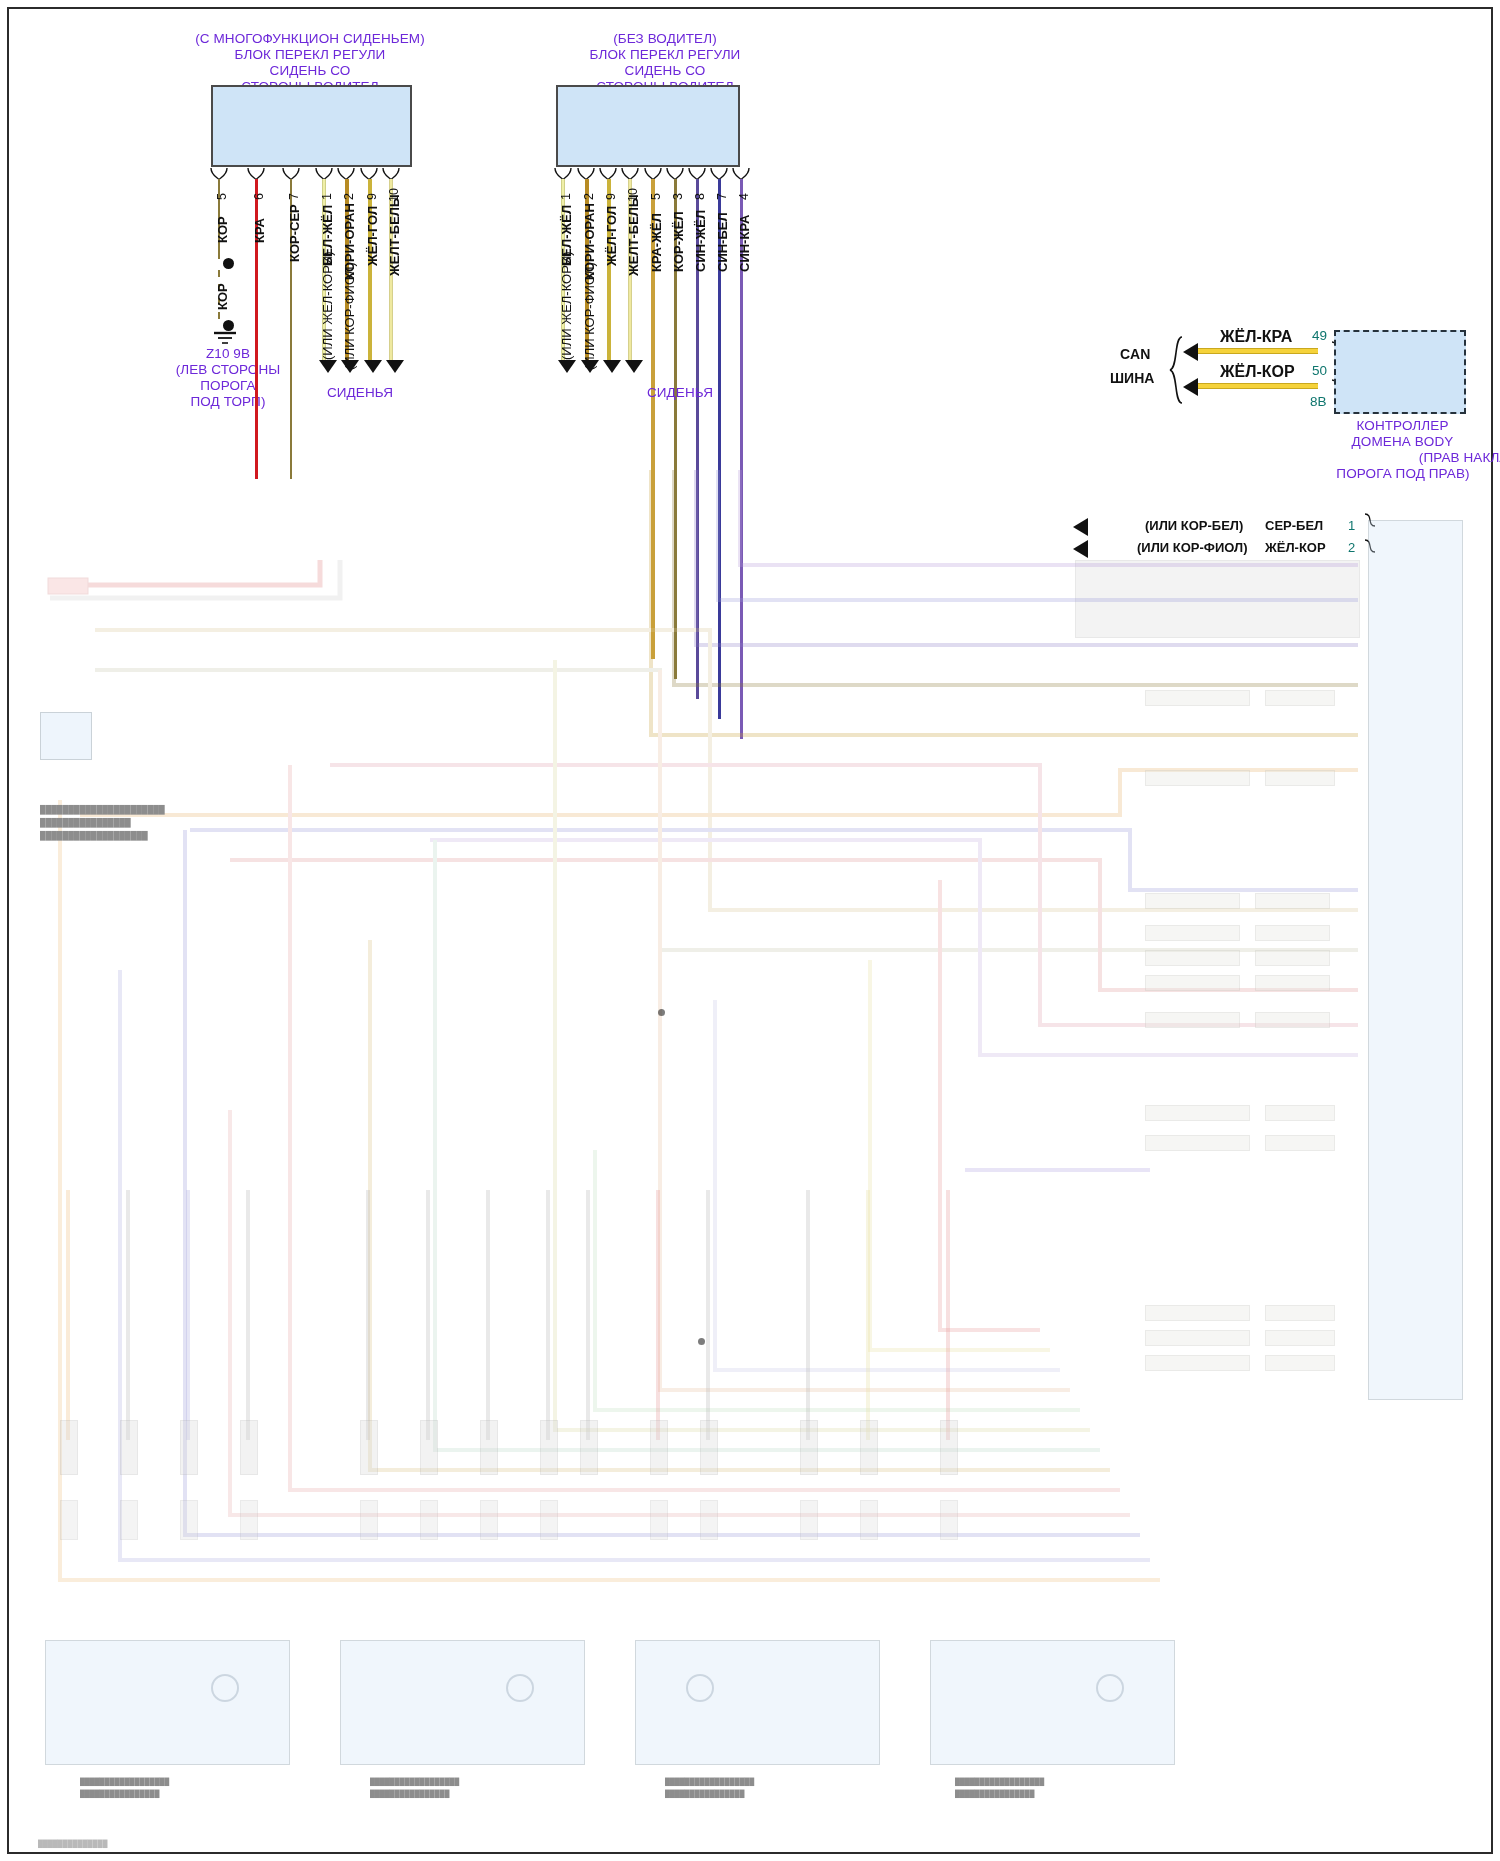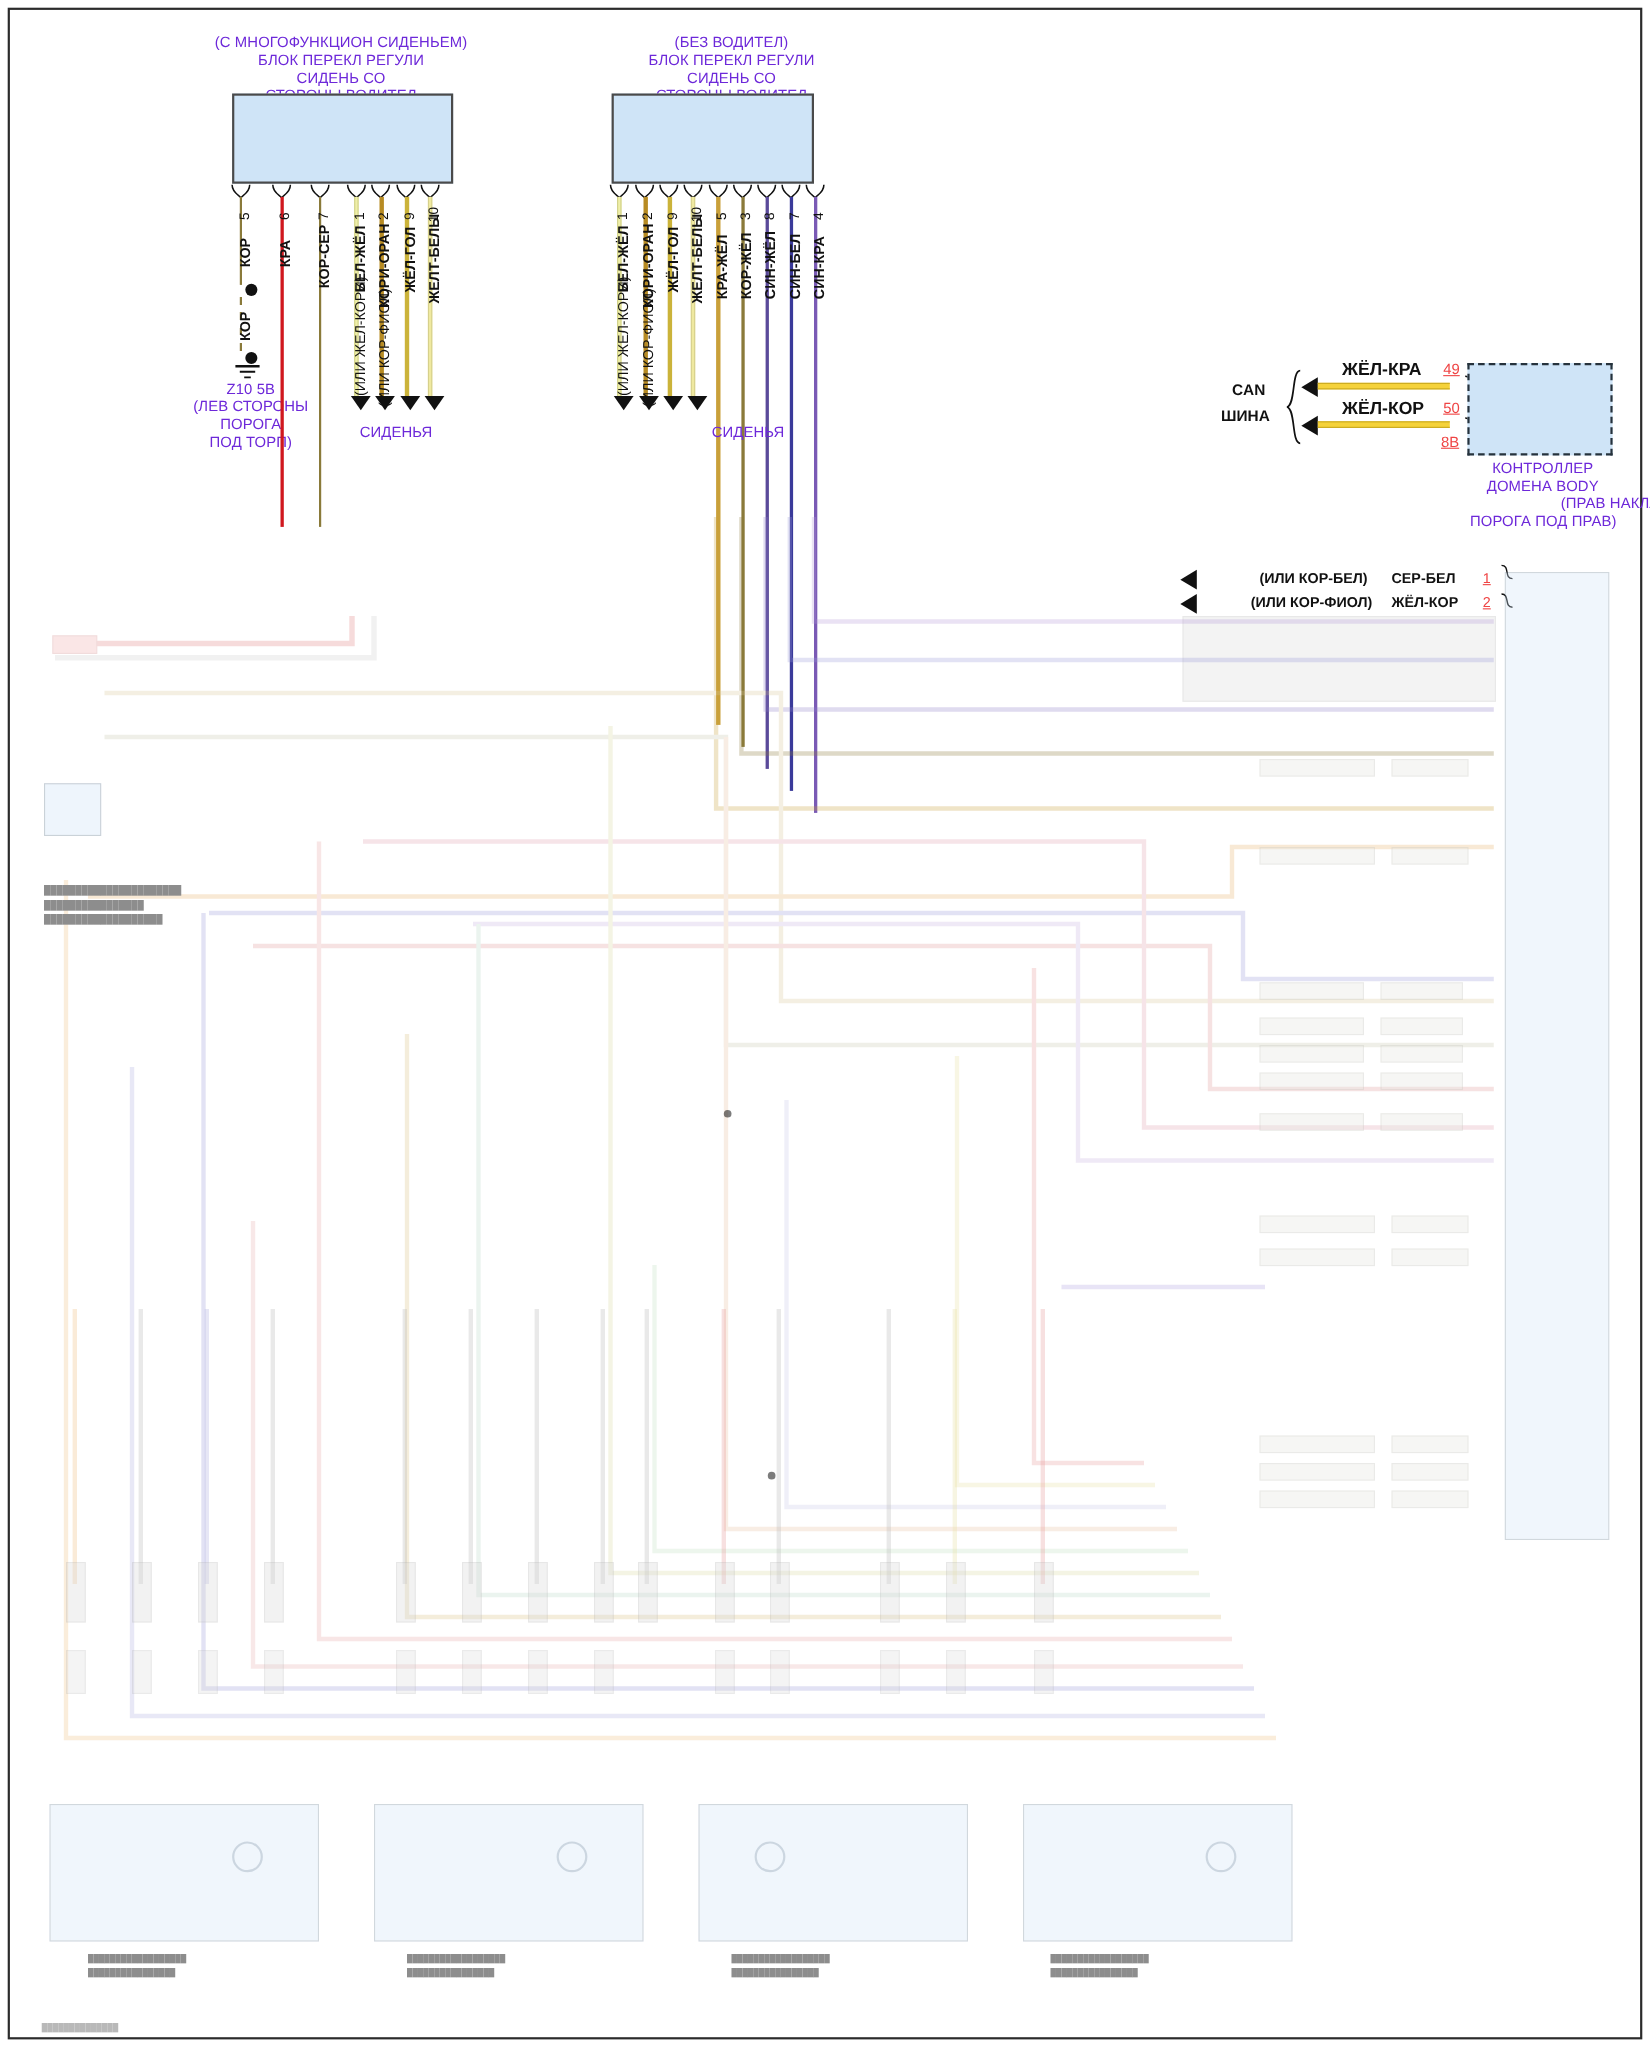--- a/index.html
+++ b/index.html
@@ -14,21 +14,21 @@
     position:absolute;left:7px;top:7px;width:1486px;height:1847px;
     border:2px solid #2b2b2b;box-sizing:border-box;pointer-events:none;
   }
   
   .blk{position:absolute;background:#cfe4f7;border:2px solid #4a4a4a;box-sizing:border-box;}
   .blk.dashed{border:2px dashed #26323c;}
   .cap{position:absolute;text-align:center;font-size:13.5px;line-height:16px;color:#6d28d9;white-space:pre;font-weight:400;letter-spacing:.1px;}
   .vlabel{position:absolute;transform-origin:0 0;transform:rotate(-90deg);white-space:nowrap;font-size:13px;color:#111;font-weight:700;}
   .vnum{position:absolute;transform-origin:0 0;transform:rotate(-90deg);white-space:nowrap;font-size:12.5px;color:#111;}
   .hlabel{position:absolute;white-space:nowrap;font-size:16px;color:#111;font-weight:700;}
-  .hnum{position:absolute;white-space:nowrap;font-size:13.5px;color:#ef4444;text-decoration:underline;}
+  .hnum{position:absolute;white-space:nowrap;font-size:13.5px;color:#0f766e;}
   .wire{position:absolute;}
   .pincup{position:absolute;}
   .arrowdn{position:absolute;width:0;height:0;border-left:9px solid transparent;border-right:9px solid transparent;border-top:13px solid #111;}
   .arrowlt{position:absolute;width:0;height:0;border-top:9px solid transparent;border-bottom:9px solid transparent;border-right:15px solid #111;}
   .gnd{position:absolute;}
   .dot{position:absolute;border-radius:50%;background:#111;}
   
   #faded{position:absolute;left:0;top:0;width:1500px;height:1861px;pointer-events:none;}
   .fblk{position:absolute;background:#cfe4f7;border:1px solid #6b7f92;box-sizing:border-box;}
   .ftxt{position:absolute;font-size:7px;color:#8d8d8d;white-space:nowrap;}
@@ -62,21 +62,21 @@
     <div class="wire" style="left:218px;top:270px;width:2.4px;height:56px;
                 background:repeating-linear-gradient(to bottom,#8a7a3a 0 7px,transparent 7px 14px);"></div>
     <div class="vlabel" style="left:215px;top:310px;">КОР</div>
 
     <div class="dot" style="left:223px;top:320px;width:11px;height:11px;"></div>
     <svg class="gnd" style="left:210px;top:330px;" width="30" height="18">
       <line x1="4" y1="3" x2="26" y2="3" stroke="#111" stroke-width="2.4"></line>
       <line x1="8" y1="8" x2="22" y2="8" stroke="#111" stroke-width="1.8"></line>
       <line x1="12" y1="13" x2="18" y2="13" stroke="#111" stroke-width="1.6"></line>
     </svg>
-    <div class="cap" style="left:148px;top:346px;width:160px;">Z10 5B</div>
+    <div class="cap" style="left:148px;top:346px;width:160px;">Z10 9B</div>
     <div class="cap" style="left:148px;top:362px;width:160px;">(ЛЕВ СТОРОНЫ</div>
     <div class="cap" style="left:148px;top:378px;width:160px;">ПОРОГА</div>
     <div class="cap" style="left:148px;top:394px;width:160px;">ПОД ТОРП)</div>
 
     <svg class="pincup" style="left:246px;top:167px;" width="22" height="14">
       <path d="M2,1 C2,9 10,11 10,13 C10,11 18,9 18,1" fill="none" stroke="#111" stroke-width="1.4"></path>
     </svg>
     <div class="wire" style="left:255px;top:179px;width:3px;height:300px;background:#d0181f;"></div>
     <div class="vnum" style="left:252px;top:200px;">6</div>
     <div class="vlabel" style="left:252px;top:243px;">КРА</div>

